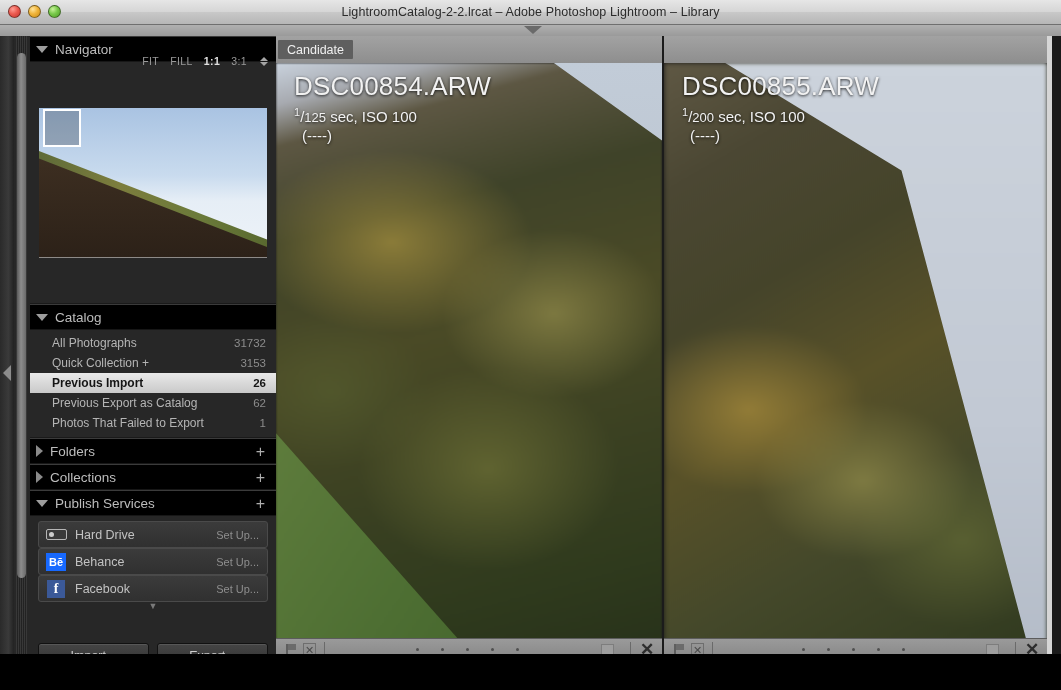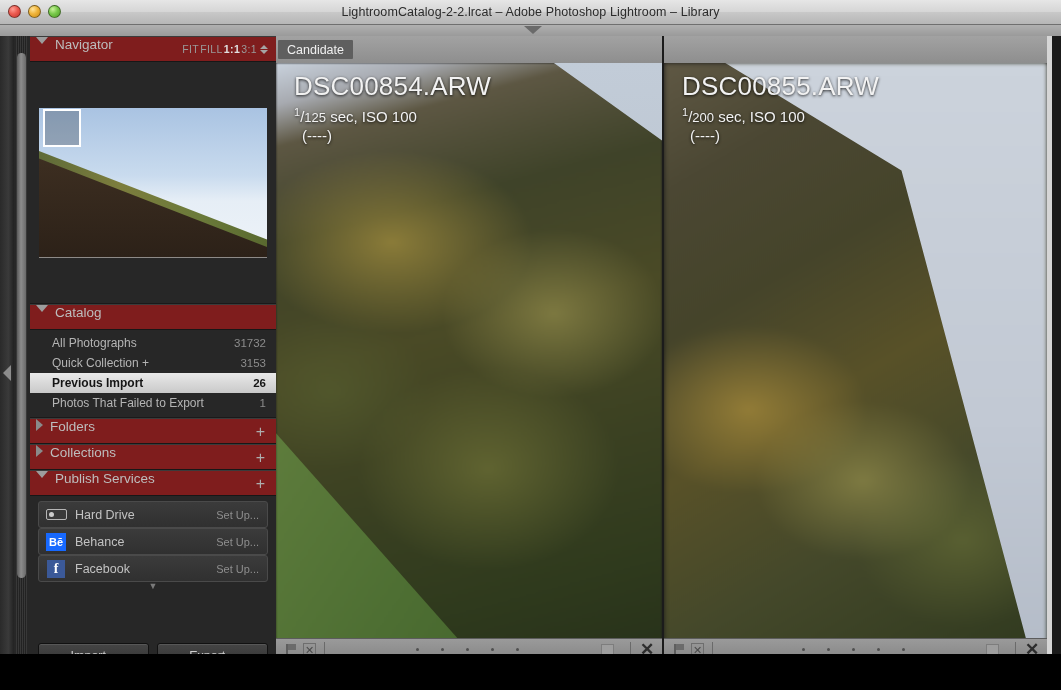--- a/index.html
+++ b/index.html
@@ -72,32 +72,32 @@
     position: absolute; left: 2px; top: 0; width: 11px; height: 643px;
     background: repeating-linear-gradient(to right,#3a3a3a 0 1px,#222 1px 2px);
     opacity: .9;
   }
   .panel-body {
     position: absolute; left: 16px; top: 0; width: 246px; height: 643px;
     background: #272727;
   }
 
   .section-head {
-    display: flex; align-items: flex-start; height: 26px;
+    display: flex; align-items: center; height: 26px;
     border-top: 1px solid #3b3b3b; border-bottom: 1px solid #171717;
-    background: #7f1d1d; padding-left: 6px; position: relative;
+    background: #000000; padding-left: 6px; position: relative;
   }
   .tri {
     width: 0; height: 0; margin-right: 7px;
   }
   .tri.down { border-left: 6px solid transparent; border-right: 6px solid transparent; border-top: 7px solid #9d9d9d; }
   .tri.right { border-top: 6px solid transparent; border-bottom: 6px solid transparent; border-left: 7px solid #8a8a8a; }
   .section-title { font-size: 13.5px; color: #bdbdbd; }
   .nav-zooms {
-    position: absolute; right: 8px; top: 6px; display: flex; align-items: center; gap: 1px;
+    position: absolute; right: 8px; top: 18px; display: flex; align-items: center; gap: 11px;
   }
   .nav-zooms span { font-size: 10.5px; color: #9a9a9a; letter-spacing: .4px; }
   .nav-zooms span.on { color: #e0e0e0; font-weight: bold; }
   .stepper { display: flex; flex-direction: column; gap: 1px; margin-left: 2px; }
   .stepper i { display: block; width: 0; height: 0; border-left: 4px solid transparent; border-right: 4px solid transparent; }
   .stepper i.u { border-bottom: 4px solid #a5a5a5; }
   .stepper i.d { border-top: 4px solid #a5a5a5; }
   .plus-icon { position: absolute; right: 8px; top: 5px; width: 15px; height: 15px; color:#adadad; font-size: 16px; line-height: 15px; text-align:center; }
 
   
@@ -339,20 +339,24 @@
           </div>
           <div class="cat-row">
             <span>Quick Collection  +</span>
             <span class="cnt">3153</span>
           </div>
           <div class="cat-row sel">
             <span>Previous Import</span>
             <span class="cnt">26</span>
           </div>
           <div class="cat-row">
+            <span>Previous Export as Catalog</span>
+            <span class="cnt">62</span>
+          </div>
+          <div class="cat-row">
             <span>Photos That Failed to Export</span>
             <span class="cnt">1</span>
           </div>
         </div>
 
         <div class="section-head">
           <span class="tri right"></span>
           <span class="section-title">Folders</span>
           <span class="plus-icon">+</span>
         </div>

